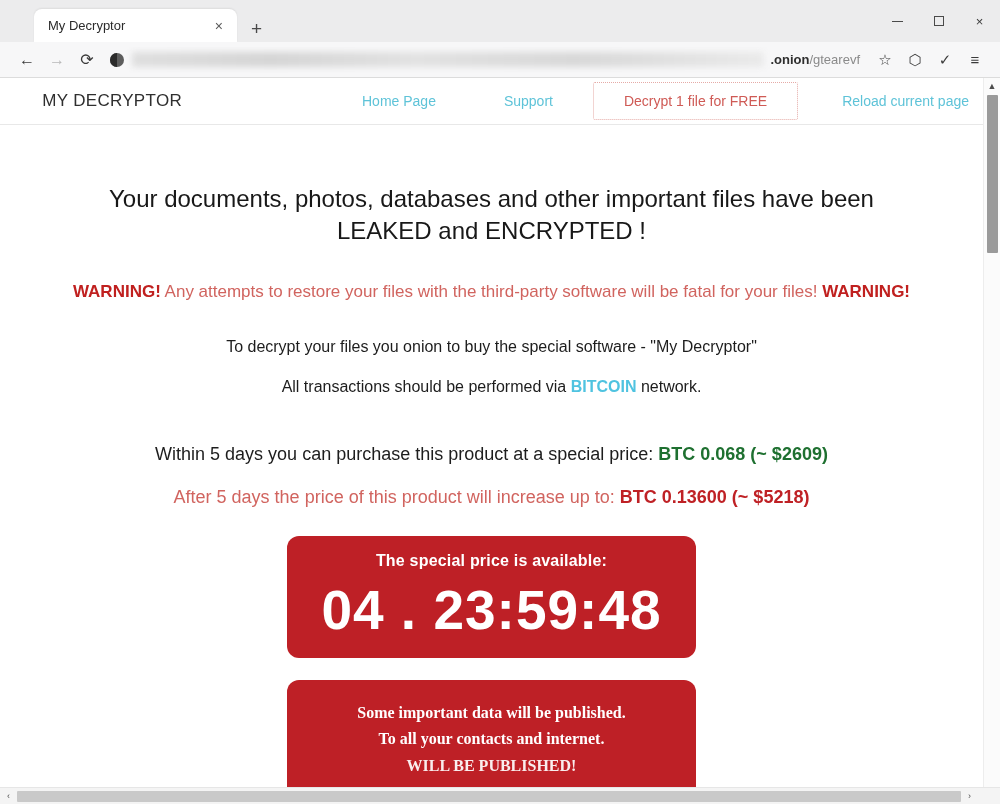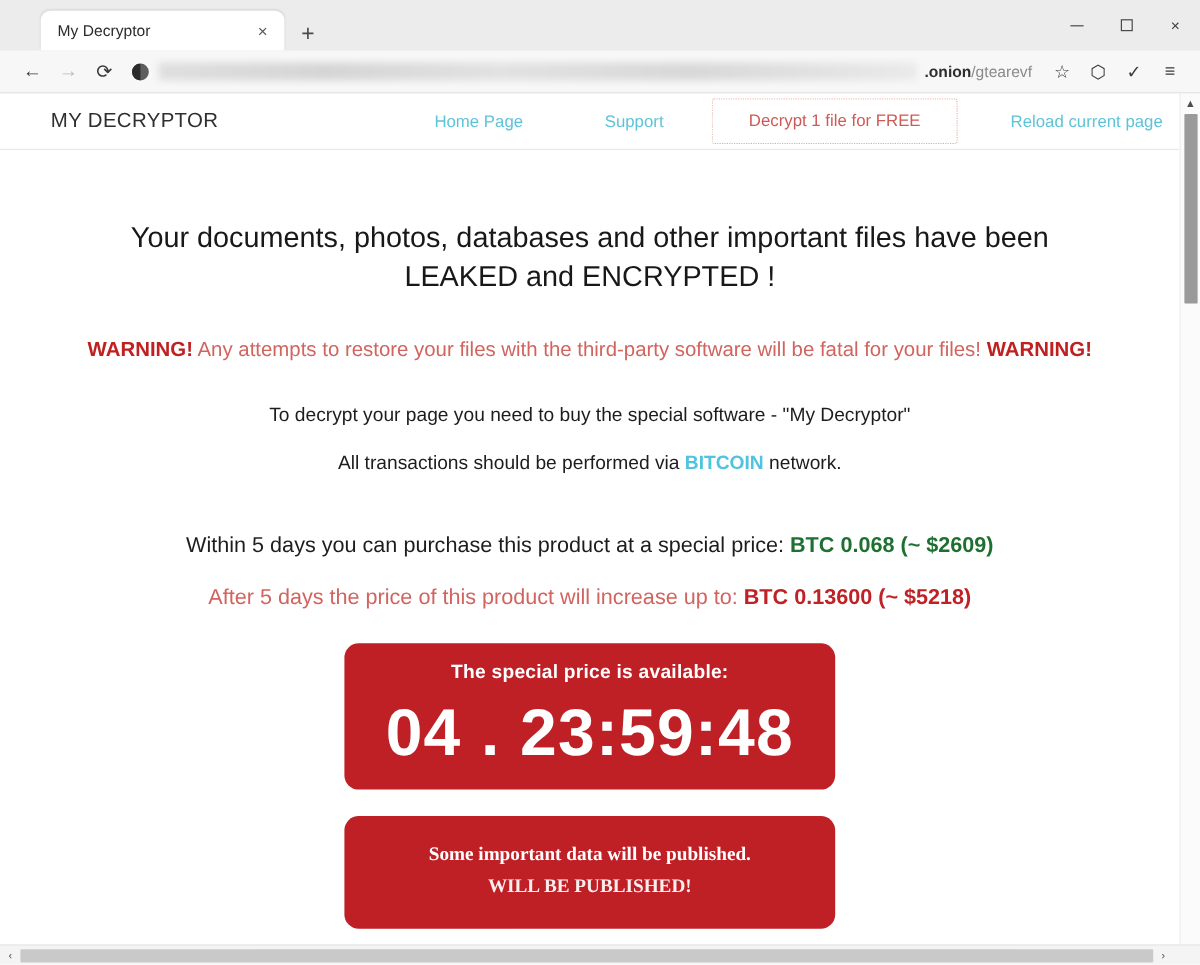--- a/index.html
+++ b/index.html
@@ -439,41 +439,42 @@
 
         <div class="headline">
           <span>Your documents, photos, databases and other important files have been</span><br>
           <span>LEAKED and ENCRYPTED !</span>
         </div>
 
         <div class="warning">
           <b>WARNING!</b><span> Any attempts to restore your files with the third-party software will be fatal for your files! </span><b>WARNING!</b>
         </div>
 
-        <div class="para">To decrypt your page you need to buy the special software - "My Decryptor"</div>
+        <div class="para">To decrypt your files you onion to buy the special software - "My Decryptor"</div>
 
         <div class="para tight">
           <span>All transactions should be performed via </span><span class="bitcoin">BITCOIN</span><span> network.</span>
         </div>
 
         <div class="priceline">
           <span>Within 5 days you can purchase this product at a special price: </span><span class="green">BTC 0.068 (~ $2609)</span>
         </div>
 
         <div class="priceline2">
           <span>After 5 days the price of this product will increase up to: </span><span class="redval">BTC 0.13600 (~ $5218)</span>
         </div>
 
         <div class="redpanel">
           <div class="ptitle">The special price is available:</div>
           <div class="timer">04 . 23:59:48</div>
         </div>
 
         <div class="redpanel redpanel2">
           <div class="pline">Some important data will be published.</div>
+          <div class="pline">To all your contacts and internet.</div>
           <div class="clipped">WILL BE PUBLISHED!</div>
         </div>
 
       </div>
     </div>
 
     <div class="vscroll">
       <div class="vscroll-up">▲</div>
       <div class="vthumb"></div>
     </div>

